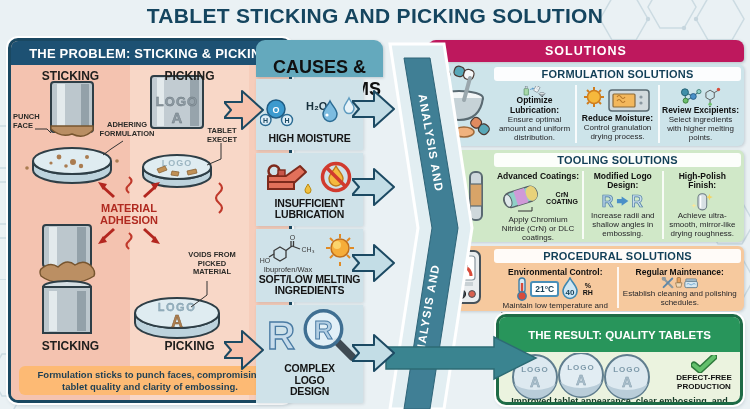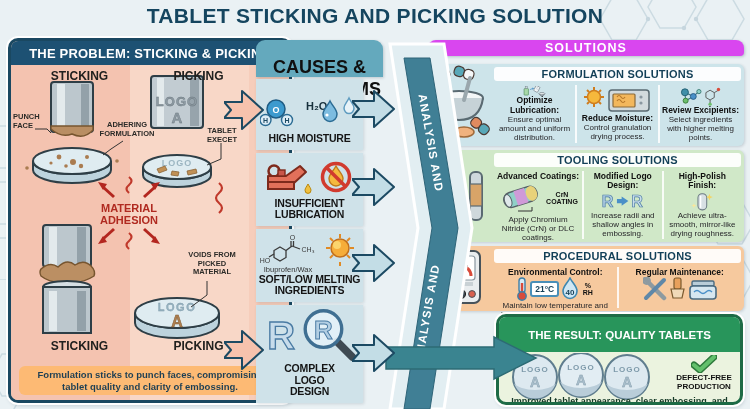--- a/index.html
+++ b/index.html
@@ -11,36 +11,36 @@
   .title{left:0;right:0;top:4px;text-align:center;font-size:21px;font-weight:700;
          color:#15455f;letter-spacing:.3px;}
   
   .problem{left:8px;top:38px;width:284px;height:365px;border:3px solid #1a4861;border-radius:10px;
            box-sizing:border-box;background:#f6cdbb;box-shadow:0 0 0 2px #fff,1px 2px 4px rgba(20,50,70,.25);overflow:hidden;}
   .problem-header{height:24px;background:#1d5173;color:#fff;font-weight:800;font-size:13px;
            display:flex;align-items:center;justify-content:center;letter-spacing:.2px;}
   .problem-body{position:relative;height:335px;}
   .half-l{left:0;top:0;width:119px;height:100%;background:#f4c3b0;}
   .half-r{left:119px;top:0;width:119px;height:100%;background:#f8d7c7;}
-  .col-label{font-weight:800;font-size:12px;color:#20201e;text-align:center;padding-left:9px;}
+  .col-label{font-weight:800;font-size:12px;color:#20201e;text-align:center;}
   .ann{font-weight:800;font-size:7.5px;line-height:1.15;color:#2b2b28;text-align:center;}
   .adhesion{font-weight:800;font-size:11px;line-height:1.05;color:#b02a20;text-align:center;}
   .prob-caption{left:8px;right:8px;bottom:5px;background:#fdba74;border-radius:6px;padding:3px 6px;
            font-size:9.5px;font-weight:600;color:#1d3f54;text-align:center;line-height:1.2;}
   
   .causes-header{left:256px;top:40px;width:127px;height:37px;background:#64a9bd;border-radius:9px 9px 0 0;
            color:#101010;font-weight:800;font-size:18px;text-align:center;line-height:1.2;padding-top:17px;
            box-sizing:border-box;box-shadow:1px 1px 3px rgba(20,50,70,.2);}
   .cause-box{left:256px;width:107px;background:#cfe2e9;display:flex;flex-direction:column;
            align-items:center;justify-content:flex-end;padding-bottom:5px;box-sizing:border-box;
            box-shadow:1px 1px 3px rgba(20,50,70,.15);}
   .cause-label{font-weight:800;font-size:10.5px;line-height:1.12;color:#141414;text-align:center;letter-spacing:-.2px;}
   .w70{max-width:70px;}
   
-  .solutions-bar{left:428px;top:40px;width:316px;height:16px;background:#d946ef;border-radius:8px 8px 4px 4px;
+  .solutions-bar{left:428px;top:40px;width:316px;height:22px;background:#be185d;border-radius:8px 8px 4px 4px;
            color:#fff;font-weight:800;font-size:12.5px;letter-spacing:1px;display:flex;align-items:center;
            justify-content:center;box-shadow:1px 1px 3px rgba(20,50,70,.25);}
   .sol-section{left:428px;width:316px;border-radius:6px;box-shadow:1px 1px 3px rgba(20,50,70,.18);}
   .sec-icon{position:absolute;left:0;top:0;width:66px;height:100%;}
   .sec-header{position:absolute;left:66px;right:3px;top:3px;height:14px;background:rgba(255,255,255,.93);
            border-radius:3px;font-weight:800;font-size:11px;color:#123f57;display:flex;align-items:center;
            justify-content:center;letter-spacing:.2px;}
   .sec-cols{position:absolute;left:66px;right:3px;top:21px;bottom:3px;display:flex;}
   .sec-col{flex:1;display:flex;flex-direction:column;align-items:center;justify-content:flex-start;
            padding:1px 2px;box-sizing:border-box;}
@@ -283,20 +283,21 @@
         <svg width="74" height="24" viewBox="0 0 74 24">
           <line x1="3" y1="3" x2="21" y2="21" stroke="#8d9aa0" stroke-width="4.5" stroke-linecap="round"></line>
           <circle cx="3.5" cy="3.5" r="3.2" fill="none" stroke="#8d9aa0" stroke-width="2.4"></circle>
           <line x1="21" y1="3" x2="3" y2="21" stroke="#5f88a8" stroke-width="4" stroke-linecap="round"></line>
           <rect x="31" y="1" width="7" height="11" rx="2" fill="#e8a05c" stroke="#7a5a2f" stroke-width="1.2"></rect>
           <path d="M28,12 h13 l-2,9 h-9 Z" fill="#f0d9b8" stroke="#7a5a2f" stroke-width="1.2"></path>
           <rect x="49" y="4" width="22" height="5" rx="1.5" fill="#b9cdd8" stroke="#4a6b80" stroke-width="1.4"></rect>
           <rect x="47" y="9" width="26" height="13" rx="3" fill="#d6e7f0" stroke="#4a6b80" stroke-width="1.6"></rect>
           <path d="M51,15 q3,-3 6,0 q3,3 6,0 q3,-3 6,0" fill="none" stroke="#4a90c8" stroke-width="1.4"></path>
         </svg>
+        <div class="itm-desc">Establish cleaning and polishing schedules.</div>
       </div>
     </div>
   </div>
 
   <svg class="abs" style="left:0;top:0" width="750" height="409" pointer-events="none">
     <polygon points="390,44 444,44 472,228 444,409 390,409 418,228" fill="#e2eef2" stroke="#ffffff" stroke-width="3"></polygon>
     <polygon points="404,58 430,58 458,228 430,409 404,409 432,228" fill="#407f95" stroke="#2e6478" stroke-width="1"></polygon>
     <text x="431" y="147" transform="rotate(80 431 143)" text-anchor="middle" font-size="11.5" font-weight="800" fill="#ffffff" letter-spacing="1.2" font-family="Liberation Sans, sans-serif">ANALYSIS AND</text>
     <text x="427" y="317" transform="rotate(-80 427 313)" text-anchor="middle" font-size="11.5" font-weight="800" fill="#ffffff" letter-spacing="1.2" font-family="Liberation Sans, sans-serif">ANALYSIS AND</text>
   </svg>

